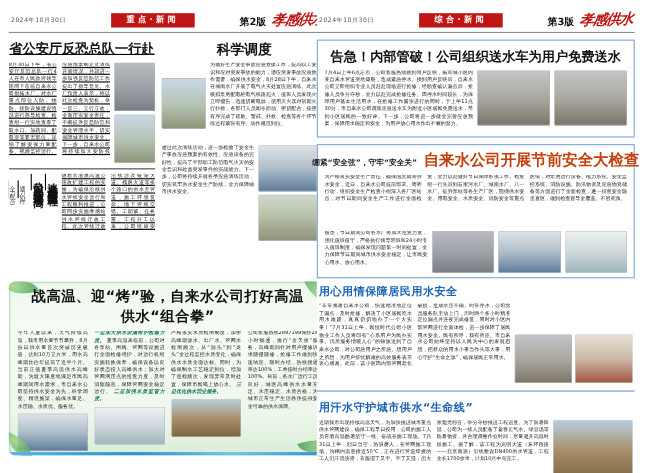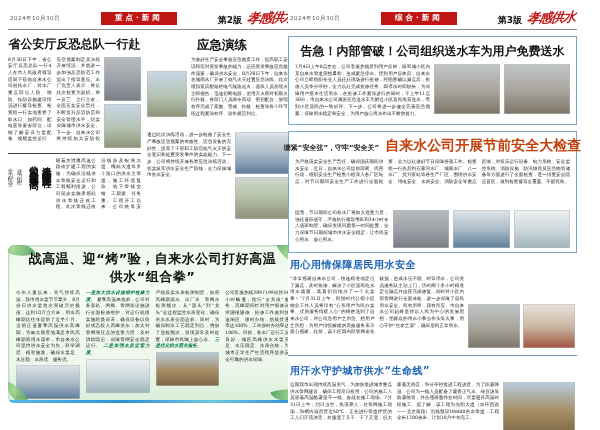--- a/index.html
+++ b/index.html
@@ -33,33 +33,33 @@
   .ph-outdoor{background:linear-gradient(180deg,#c9d8e6 0%,#b4c2b2 55%,#8c9378 100%);}
   .ph-pumproom{background:linear-gradient(180deg,#dfe4e8 0%,#aebdc9 50%,#5d7d9a 100%);}
   .ph-fire{background:linear-gradient(180deg,#cfd8cf 0%,#b7c3ab 45%,#8e9177 100%);}
   .ph-lab{background:linear-gradient(180deg,#eef1f2 0%,#cfd9dd 50%,#9fb4bb 100%);}
   .ph-street{background:linear-gradient(180deg,#c2c6c9 0%,#a8a49b 55%,#7b7468 100%);}
   .ph-trench{background:linear-gradient(180deg,#b9cede 0%,#a58c64 55%,#7b6543 100%);}
   .ph-flag{background:linear-gradient(180deg,#e8e2da 0%,#cbb9a6 50%,#a2553f 100%);}
 
   
   .lmain{display:flex;gap:6px;margin-top:5px;height:205px;overflow:hidden;}
-  .lcol1{width:47%;}
+  .lcol1{width:47%;text-decoration:underline;}
   .lcol2{width:53%;}
   .a-title{font-weight:bold;color:#111;text-align:center;font-size:12.5px;line-height:1.3;margin:2px 0 4px;}
   .a-row{display:flex;gap:4px;}
   .photo-stack{display:flex;flex-direction:column;gap:3px;}
 
   .vblock{display:flex;gap:4px;margin-top:3px;}
   .vtext{writing-mode:vertical-rl;text-orientation:upright;}
   .vkicker{font-size:5.5px;color:#444;letter-spacing:4px;margin-top:6px;}
   .vtitle{font-size:9.5px;font-weight:bold;color:#111;letter-spacing:1.5px;line-height:1.15;}
 
   
-  .banner{position:relative;margin-top:5px;height:158px;border-radius:6px;overflow:hidden;
+  .banner{position:relative;margin-top:16px;height:158px;border-radius:6px;overflow:hidden;
     background:linear-gradient(180deg,#eef8ec 0%,#f7fcf5 30%,#eef7ec 75%,#d9eed8 100%);
     box-shadow:0 0 0 1.5px #bfe0c8 inset;padding:4px 8px 6px;box-sizing:border-box;}
   .banner:after{content:"";position:absolute;left:0;right:0;bottom:0;height:3px;
     background:linear-gradient(90deg,#57b7e8,#2f8fd6 40%,#6fc7e2 70%,#2f8fd6);}
   .leaf{position:absolute;width:30px;height:16px;border-radius:0 100% 0 100%;
     background:radial-gradient(circle at 30% 30%,#9fd48a,#3f9a55);opacity:.85;}
   .leaf-tl{left:-4px;top:-3px;transform:rotate(-15deg);}
   .leaf-tr{right:-4px;top:-3px;transform:rotate(210deg);}
   .leaf-bl{left:-5px;bottom:0;transform:rotate(25deg);}
   .leaf-br{right:-5px;bottom:0;transform:rotate(160deg);}
@@ -132,21 +132,21 @@
               <div class="body-sm cols2" style="height:56px;overflow:hidden;">随着京港澳高速公路改扩建工程的实施，为确保沿线供水管线安全运行和工程顺利推进，公司同步实施孝感站供水管线迁改工程。此次管线迁改沿线涉及银湖大道、槐荫大道等多个路口的供水主管道，施工环境复杂、地下管线交错、工期紧、任务重。工程开工以来，公司统筹安排、科学组织，抢抓晴好天气，倒排工期、挂图作战，施工人员冒着高温酷暑连续作业，目前管线敷设已完成大半，预计9月底前可全面完成迁改任务，为高速公路改扩建工程建设创造良好条件。</div>
 
             </div>
           </div>
         </div>
       </div>
 
       <div class="lcol2">
         <div>
           <div class="a-title">
-            <div>应急演练</div>
+            <div>科学调度</div>
           </div>
           <div class="a-row">
             <div class="ph ph-outdoor" style="width:40px;height:46px;margin-top:14px;"></div>
             <div class="body-sm" style="flex:1;height:72px;overflow:hidden;">为做好生产安全事故应急救援工作，提高职工安全意识和应对突发事故的能力，适应突发事故应急救援工作需要，确保供水安全，8月28日下午，自来水公司在城南水厂开展了电气火灾处置应急演练。此次演练模拟泵房配电柜电气线路起火，值班人员发现火情后立即报告，迅速切断电源，使用灭火器对初期火灾进行扑救，各部门人员闻令而动、密切配合，按照预案有序完成了疏散、警戒、扑救、检查等各个环节，演练过程紧张有序、动作规范到位。</div>
           </div>
           <div class="a-row" style="margin-top:3px;">
             <div class="body-sm" style="flex:1;height:88px;overflow:hidden;">通过此次演练活动，进一步检验了安全生产事故应急预案的有效性、应急设备的完好性，提高了干部职工防范电气火灾的安全意识和处置突发事件的实战能力。下一步，公司将持续开展各类应急演练活动，切实筑牢供水安全生产防线，全力保障城市供水安全。</div>
             <div class="photo-stack">
               <div class="ph ph-pumproom" style="width:62px;height:42px;"></div>
               <div class="ph ph-fire" style="width:62px;height:42px;"></div>

